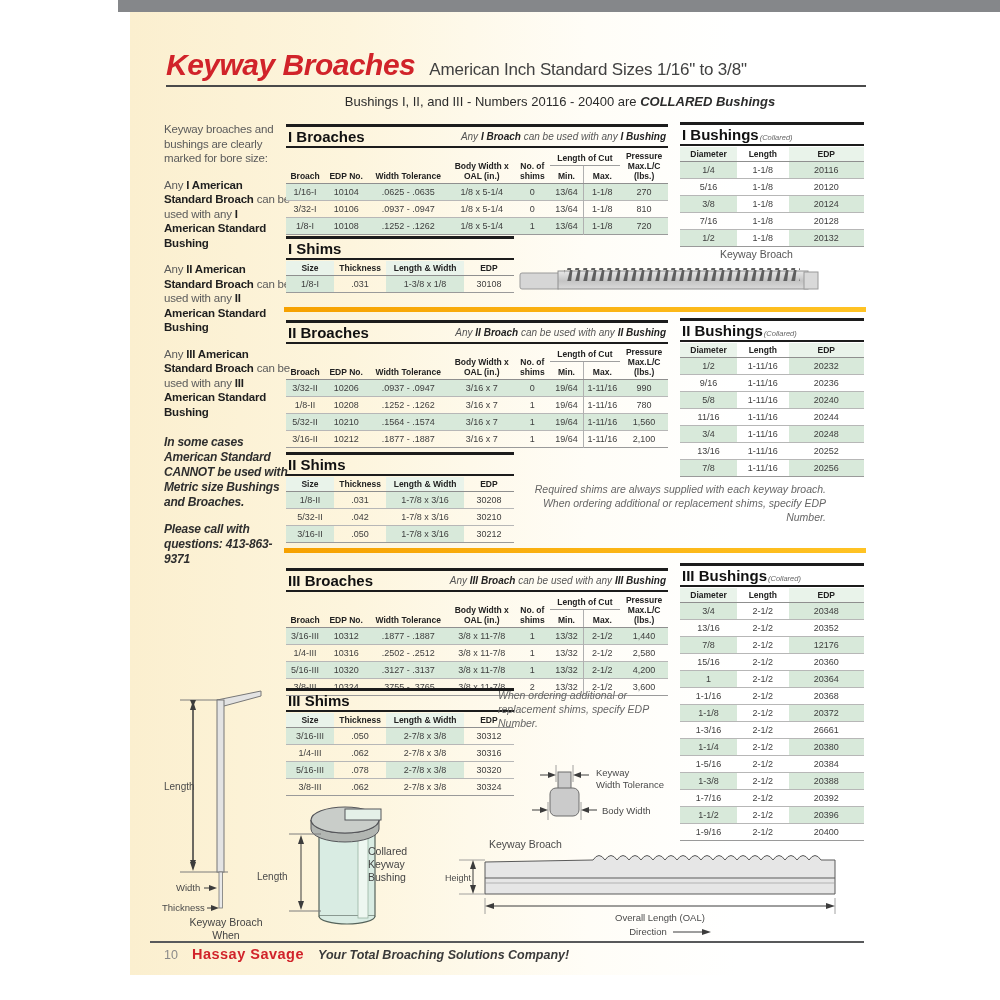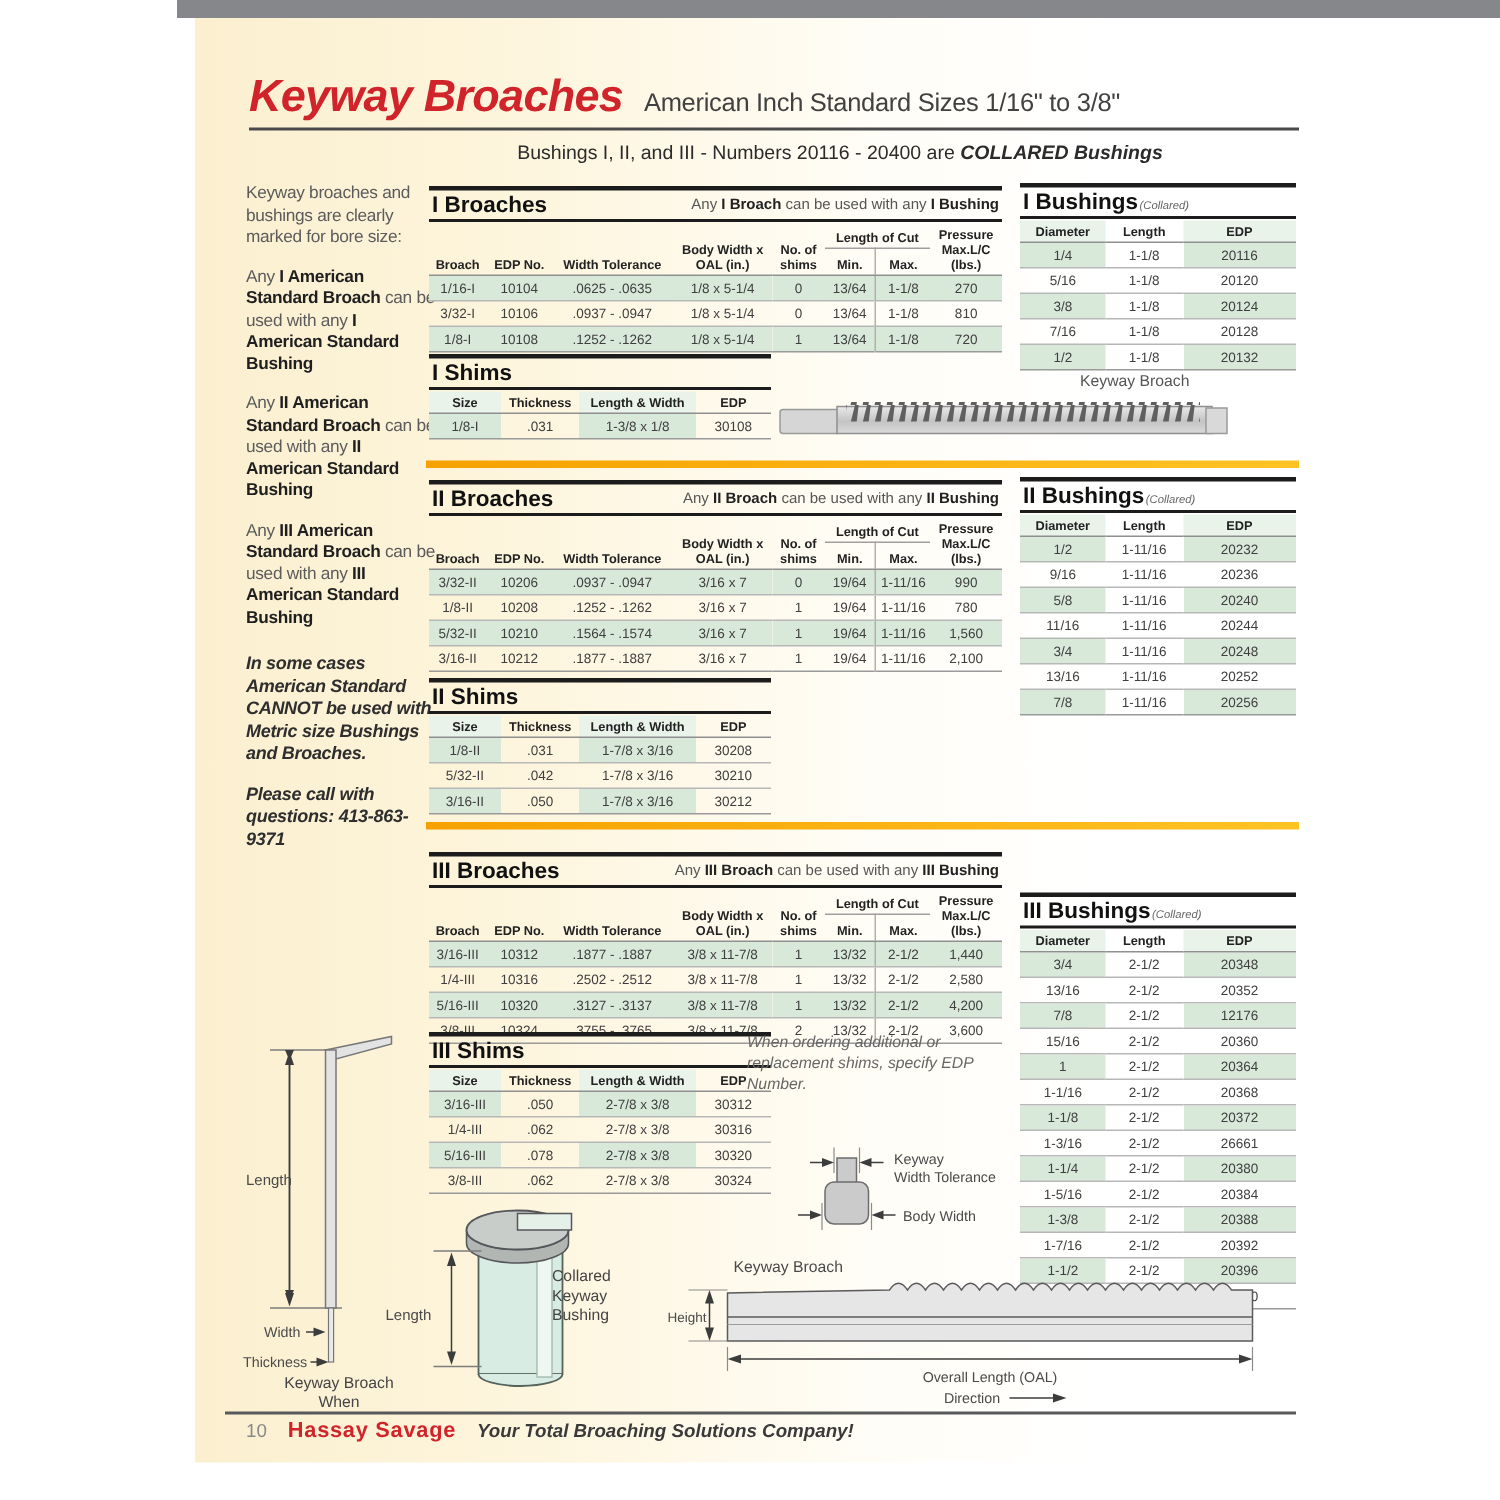--- a/index.html
+++ b/index.html
@@ -21,21 +21,21 @@
   .sidebar p{margin:0 0 12px 0}
   .sidebar b{color:#1f1f1f}
   .sb-warn,.sb-call{font-weight:bold;font-style:italic;color:#2e2e2e;font-size:12px;line-height:15px}
   .sb-warn{margin-top:16px !important}
 
   
   .tbl{background:transparent}
   .tbl-title{display:flex;justify-content:space-between;align-items:center;
              border-top:3px solid #1c1c1c;border-bottom:2px solid #1c1c1c;padding:1px 2px}
   .tbl-name{font-size:15px;font-weight:bold;color:#111;white-space:nowrap}
-  .tbl-note{font-size:10px;color:#555;white-space:nowrap}
+  .tbl-note{font-size:10px;font-style:italic;color:#555;white-space:nowrap}
   .tbl-note b{color:#222}
   .collared{font-size:7.5px;font-style:italic;color:#666;font-weight:normal;margin-left:1px}
   table.grid{border-collapse:collapse;width:100%;table-layout:fixed;margin-top:1px;border-bottom:1px solid #9a9a9a}
   table.grid th{font-size:8.5px;font-weight:bold;color:#222;text-align:center;vertical-align:bottom;padding:2px 1px;border-bottom:1px solid #8f8f8f;line-height:10px}
   table.grid th.grp{border-bottom:1px solid #9f9f9f}
   table.grid td{font-size:9px;color:#3e3e3e;text-align:center;padding:3px 1px;border-top:1px solid #b7b7b7;line-height:10px;overflow:hidden;white-space:nowrap}
   table.grid tbody tr:first-child td{border-top:none}
   .stripe tbody tr:nth-child(odd) td{background:#d8e9da}
   .checker tbody tr:nth-child(odd) td:nth-child(odd){background:#d8e9da}
   .checker thead th:nth-child(odd){background:#e9f3ea}
@@ -418,20 +418,21 @@
           <tr>
             <td>3/16-II</td>
             <td>.050</td>
             <td>1-7/8 x 3/16</td>
             <td>30212</td>
           </tr>
         </tbody>
     </table>
   </div>
 
+  <div class="shim-note1">Required shims are always supplied with each keyway broach.  When ordering additional or replacement shims, specify EDP Number.</div>
 
   <div class="gold" style="left:154px;top:536px;width:582px"></div>
 
   <div class="tbl" style="left:156px;top:556px;width:382px">
     <div class="tbl-title">
       <span class="tbl-name">III Broaches</span>
       <span class="tbl-note"><span>Any </span><b>III Broach</b><span> can be used with any </span><b>III Bushing</b></span>
     </div>
     <table class="grid stripe broach">
       <colgroup>
@@ -497,21 +498,21 @@
             <td>3/8 x 11-7/8</td>
             <td>2</td>
             <td>13/32</td>
             <td>2-1/2</td>
             <td>3,600</td>
           </tr>
         </tbody>
     </table>
   </div>
 
-  <div class="tbl" style="left:550px;top:583px;width:184px">
+  <div class="tbl" style="left:550px;top:551px;width:184px">
     <div class="tbl-title">
         <span class="tbl-name"><span>III Bushings</span><span class="collared">(Collared)</span></span>
       </div>
     <table class="grid checker bush">
       <colgroup>
           <col style="width:31%">
           <col style="width:28%">
           <col style="width:41%">
         </colgroup>
       <thead>

